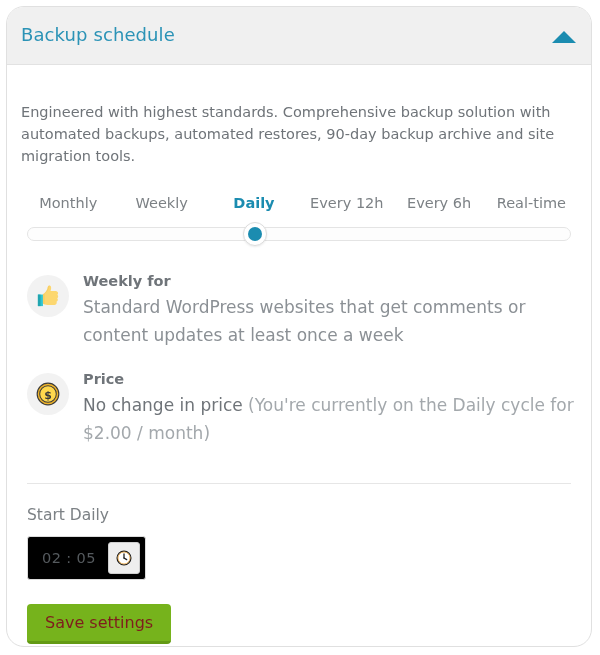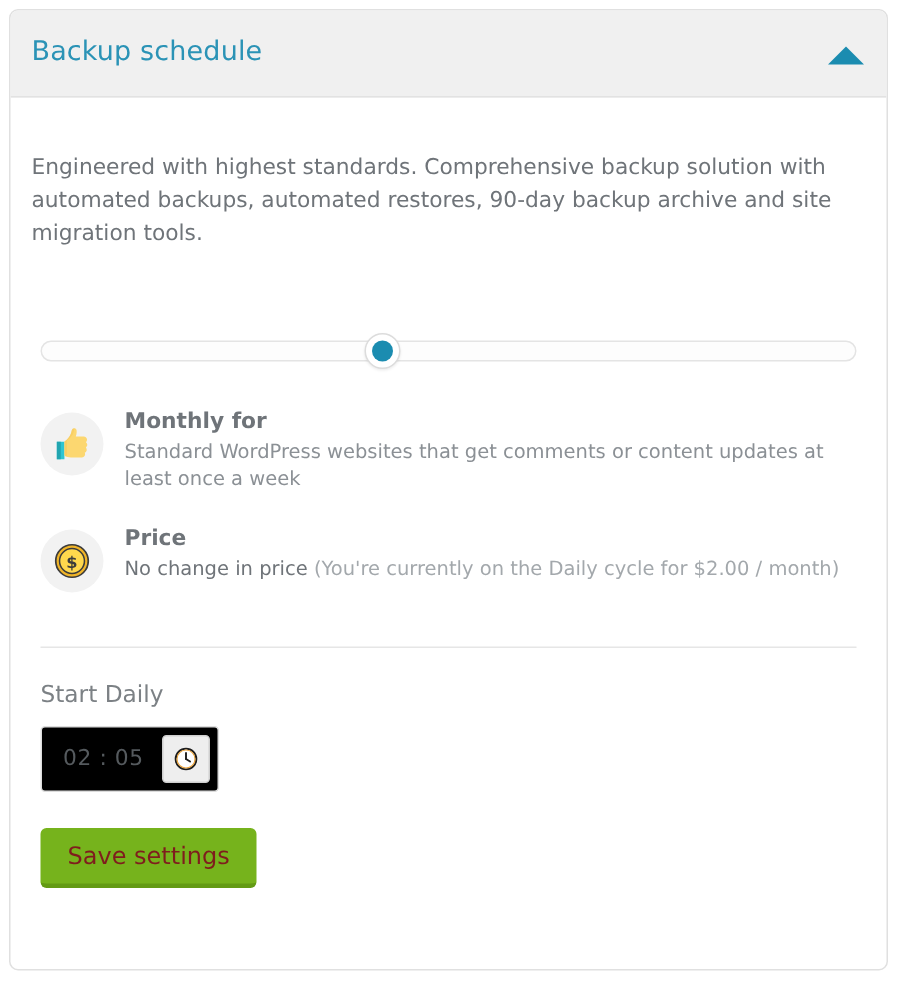--- a/index.html
+++ b/index.html
@@ -16,21 +16,21 @@
 
   .card {
     position: absolute;
     left: 6px;
     top: 6px;
     width: 586px;
     height: 641px;
     box-sizing: border-box;
     background: #ffffff;
     border: 1px solid #e0e0e0;
-    border-radius: 6px;
+    border-radius: 18px;
     overflow: hidden;
   }
 
   
   .card-header {
     position: relative;
     height: 58px;
     background: #f0f0f0;
     border-bottom: 1px solid #e2e2e2;
     box-sizing: border-box;
@@ -164,23 +164,23 @@
     padding-top: 2px;
     width: 500px;
   }
   .info-head {
     font-size: 14.5px;
     font-weight: bold;
     color: #6f7479;
     line-height: 20px;
   }
   .info-desc {
-    font-size: 13px;
+    font-size: 17px;
     color: #8b9095;
-    line-height: 18px;
+    line-height: 28px;
     margin-top: 2px;
   }
   .info-desc .strong {
     font-weight: normal;
     color: #6f7479;
   }
   .info-desc .muted {
     color: #a3a8ac;
   }
 
@@ -263,40 +263,48 @@
       <span class="tri-up"></span>
     </div>
   </div>
 
   <div class="card-body">
 
     <p class="description">Engineered with highest standards. Comprehensive backup solution with automated backups, automated restores, 90-day backup archive and site migration tools.</p>
 
     
     <div class="slider-block">
+      <div class="slider-labels">
+        <span class="slider-label" style="left:8.5%">Monthly</span>
+        <span class="slider-label" style="left:25.3%">Weekly</span>
+        <span class="slider-label active" style="left:41.9%">Daily</span>
+        <span class="slider-label" style="left:58.6%">Every 12h</span>
+        <span class="slider-label" style="left:75.2%">Every 6h</span>
+        <span class="slider-label" style="left:91.8%">Real-time</span>
+      </div>
       <div class="slider-track-wrap">
         <div class="slider-track"></div>
         <div class="slider-handle" style="left:41.9%">
           <i></i>
         </div>
       </div>
     </div>
 
     
     <div class="info-row">
       <div class="info-icon">
         <svg width="26" height="26" viewBox="0 0 36 36" aria-hidden="true">
           <path d="M4 16h7v16H4z" fill="#2fc5d2"></path>
           <path d="M4 16h3.6v16H4z" fill="#21a5b0"></path>
           <path d="M11 15.6c2.6-1.4 5-4.3 6-7.2.5-1.6.6-3.2 1.4-4.2.9-1.1 2.8-1 3.5.2.8 1.4.5 4.2-.4 6.6h7.2c1.8 0 3.2 1.4 3.2 3.1 0 .9-.4 1.7-1 2.3.8.6 1.2 1.4 1.2 2.4 0 1-.5 1.9-1.3 2.4.5.6.8 1.3.8 2.1 0 1.2-.7 2.2-1.8 2.7.2.4.3.9.3 1.4 0 1.7-1.4 3.1-3.2 3.1H17c-2.2 0-4.4-.6-6-1.6V15.6z" fill="#fcd770"></path>
           <path d="M11 15.6c2.6-1.4 5-4.3 6-7.2.5-1.6.6-3.2 1.4-4.2.5-.6 1.3-.8 2-.6-.5.9-.6 2.3-1 3.7-1 2.9-3.4 5.8-6 7.2v14.9c-.8-.3-1.6-.7-2.4-1.2V15.6z" fill="#f3c14e" opacity=".35"></path>
         </svg>
       </div>
       <div class="info-text">
-        <div class="info-head">Monthly for</div>
+        <div class="info-head">Weekly for</div>
         <div class="info-desc">Standard WordPress websites that get comments or content updates at least once a week</div>
       </div>
     </div>
 
     
     <div class="info-row">
       <div class="info-icon">
         <svg width="26" height="26" viewBox="0 0 36 36" aria-hidden="true">
           <circle cx="18" cy="18" r="15" fill="#f0b428"></circle>
           <circle cx="18" cy="18" r="15" fill="none" stroke="#3b3b3b" stroke-width="1.6"></circle>

